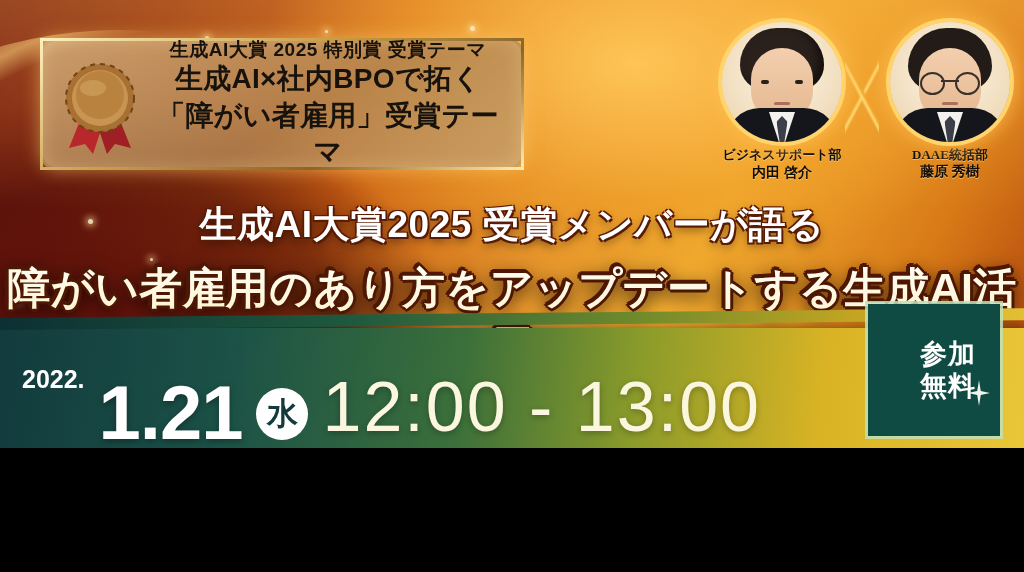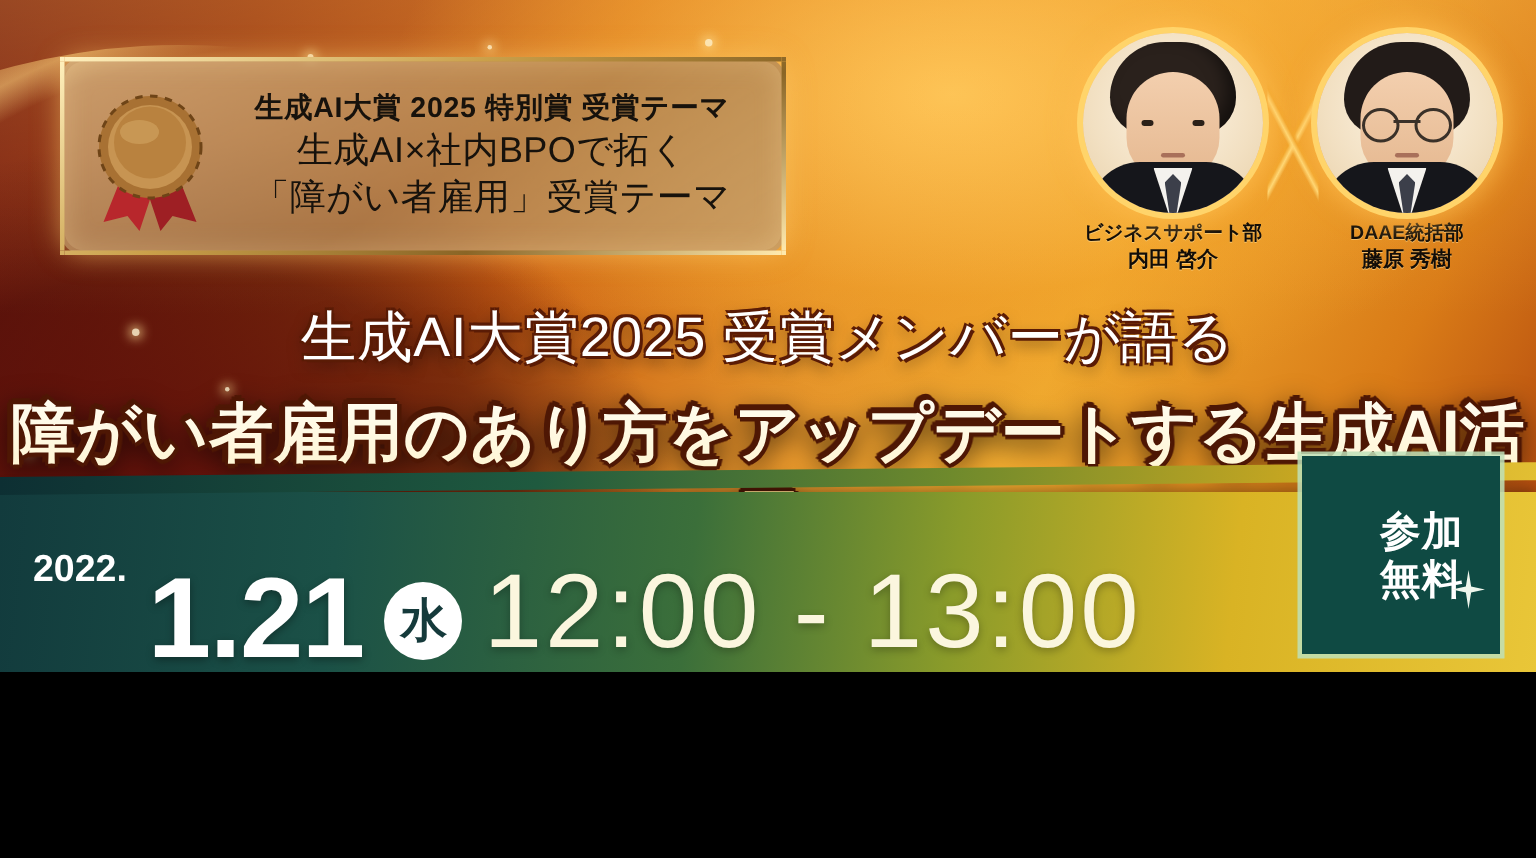--- a/index.html
+++ b/index.html
@@ -36,31 +36,31 @@
     position:absolute;left:40px;top:38px;width:478px;height:126px;
     border-radius:16px;border:3px solid;
     border-image:linear-gradient(150deg,#fff0bd,#caa04a 40%,#8a6526 70%,#ffeaae) 1;
     background:linear-gradient(150deg, rgba(214,176,124,.82), rgba(176,132,82,.80) 55%, rgba(198,158,106,.84));
     box-shadow:0 0 18px rgba(255,205,110,.55), inset 0 0 18px rgba(255,228,170,.28);
     display:flex;align-items:center;
   }
   .medal{position:relative;width:92px;height:104px;margin-left:12px;flex:0 0 auto;}
   .award-text{flex:1;text-align:center;padding-right:12px;color:#17120c;}
   .aw-l1{font-size:19px;font-weight:700;letter-spacing:.5px;line-height:1.25;}
-  .aw-l2,.aw-l3{font-size:24px;font-weight:400;line-height:1.3;letter-spacing:.3px;}
+  .aw-l2,.aw-l3{font-size:28px;font-weight:700;line-height:1.3;letter-spacing:.3px;}
 
   
   .people{position:absolute;right:16px;top:22px;width:296px;height:175px;}
   .xsep{position:absolute;left:133px;top:30px;width:34px;height:84px;
         background:
           linear-gradient(62deg, rgba(0,0,0,0) 44%, #ffd978 48%, #f1a52c 52%, rgba(0,0,0,0) 56%),
           linear-gradient(-62deg, rgba(0,0,0,0) 44%, #ffd978 48%, #f1a52c 52%, rgba(0,0,0,0) 56%);
         filter:blur(.4px);}
   .person{position:absolute;top:0;width:120px;}
-  .person.left{left:10px;} .person.right{left:166px;}
+  .person.left{left:10px;} .person.right{left:178px;font-family:Liberation Serif, serif;}
   .pcircle{width:120px;height:120px;border-radius:50%;position:relative;overflow:hidden;
     box-shadow:0 0 0 4px #ffd46a, 0 0 18px 6px rgba(255,190,80,.75);
     background:radial-gradient(circle at 50% 40%, #fdf4e4 0%, #f2e0c2 58%, #e7cfa6 100%);}
   .pcap{margin-top:5px;text-align:center;color:#120d08;font-weight:700;
         text-shadow:0 1px 0 rgba(255,226,160,.55);}
   .pcap .dept{font-size:13px;line-height:1.25;}
   .pcap .nm{font-size:14px;line-height:1.3;}
 
   
   .face{position:absolute;left:50%;transform:translateX(-50%);}
@@ -80,21 +80,21 @@
          border-radius:3px;background:#a9705a;}
   .suit{position:absolute;bottom:0;left:50%;transform:translateX(-50%);width:112px;height:34px;
         background:#15161b;border-radius:34px 34px 0 0;}
   .shirt{position:absolute;bottom:0;left:50%;transform:translateX(-50%);width:26px;height:30px;
          background:#f4f2ee;clip-path:polygon(50% 0,100% 0,62% 100%,38% 100%,0 0);}
   .tie{position:absolute;bottom:0;left:50%;transform:translateX(-50%);width:11px;height:26px;
        background:#3c3f4a;clip-path:polygon(50% 0,100% 22%,72% 100%,28% 100%,0 22%);}
 
   
   .titles{position:absolute;left:0;top:200px;width:1024px;text-align:center;}
-  .t1{font-size:37px;font-weight:400;letter-spacing:.5px;color:#fff;
+  .t1{font-size:37px;font-weight:700;letter-spacing:.5px;color:#fff;
       text-shadow:2px 2px 0 #5a1b05, -1.5px -1.5px 0 #5a1b05, 1.5px -1.5px 0 #5a1b05,
                   -1.5px 1.5px 0 #5a1b05, 0 4px 10px rgba(0,0,0,.55);}
   .t2{margin-top:10px;font-size:43px;font-weight:800;letter-spacing:.3px;
       background:linear-gradient(180deg,#fffdf4 0%,#fff6d6 42%,#ffd98a 58%,#ffeec2 100%);
       -webkit-background-clip:text;background-clip:text;color:transparent;
       filter:drop-shadow(2px 2px 0 #4e1704) drop-shadow(-1.5px -1.5px 0 #4e1704)
              drop-shadow(1.5px -1.5px 0 #4e1704) drop-shadow(-1.5px 1.5px 0 #4e1704)
              drop-shadow(0 5px 9px rgba(0,0,0,.5));}
   .t3{margin-top:12px;font-size:28px;font-weight:800;color:#fff;letter-spacing:.5px;
       text-shadow:2px 2px 0 #5a1b05, -1.2px -1.2px 0 #5a1b05, 1.2px -1.2px 0 #5a1b05,

